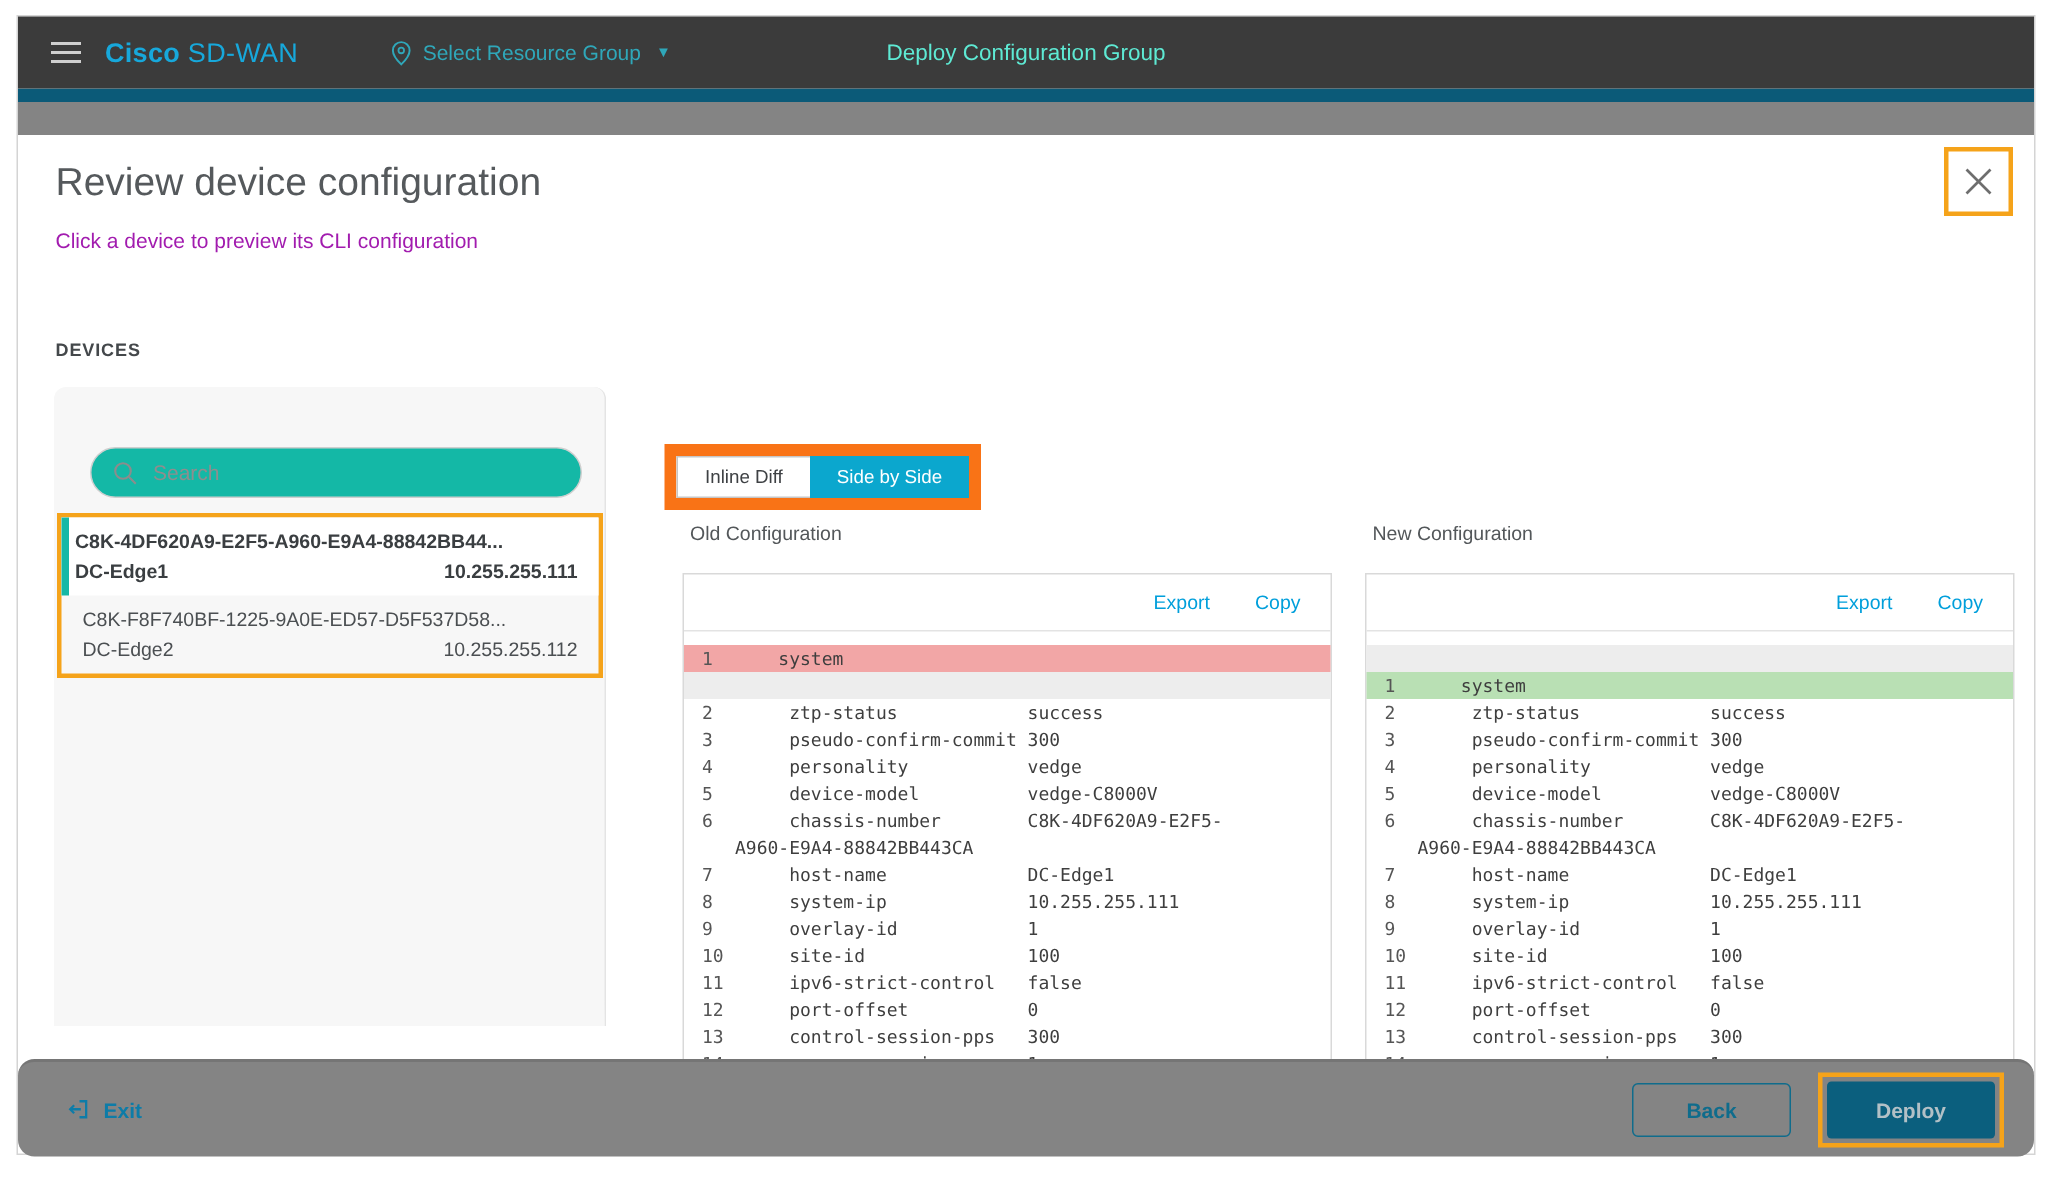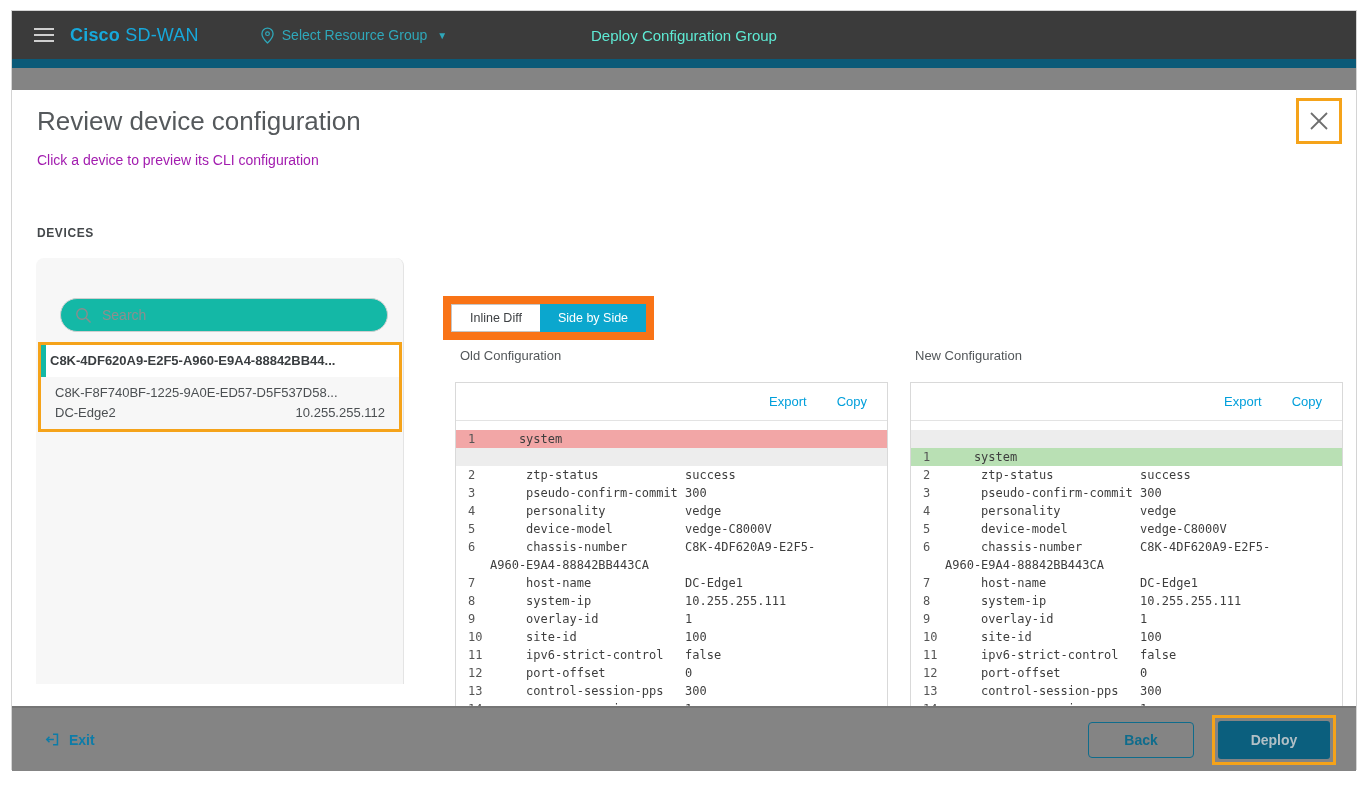--- a/index.html
+++ b/index.html
@@ -62,21 +62,21 @@
   .cfg-toolbar a { color:#009fdb; font-size:13px; text-decoration:none; cursor:pointer; }
   .cfg-code { padding-top:9px; font-family:"DejaVu Sans Mono", monospace; font-size:12px; color:#3e3e3e; }
   .code-row { display:flex; height:18px; line-height:18px; }
   .code-row .ln { flex:none; width:34px; padding-left:12px; color:#555555; }
   .code-row .ct { white-space:pre; }
   .code-row.removed { background:#f2a6a6; }
   .code-row.added { background:#b9e0b4; }
   .code-row.spacer { background:#ededed; }
 
   
-  .footer { position:relative; height:65px; background:#848484; border-top:2px solid #757575; display:flex; align-items:center; }
+  .footer { position:relative; height:65px; background:#848484; border-top:2px solid #757575; display:flex; align-items:center;border-radius:11px; }
   .exit-link { margin-left:33px; display:flex; align-items:center; gap:8px; color:#0d7ca8; font-size:14px; font-weight:bold; cursor:pointer; }
   .footer-right { position:absolute; right:20px; display:flex; align-items:center; gap:18px; }
   .btn-back { width:106px; height:36px; border:1.5px solid #0f6c8c; border-radius:4px; background:transparent; color:#0f6c8c; font-size:14px; font-weight:bold; cursor:pointer; font-family:"Liberation Sans", sans-serif; }
   .deploy-box { border:3px solid #f5a31a; padding:3px; }
   .btn-deploy { width:112px; height:38px; border:none; border-radius:3px; background:#0b5f7e; color:#b2c0c6; font-size:14px; font-weight:bold; cursor:pointer; font-family:"Liberation Sans", sans-serif; }
 </style>
 </head>
 <body>
 
 <div class="frame">
@@ -121,20 +121,24 @@
         <svg width="17" height="17" viewBox="0 0 17 17">
           <circle cx="7" cy="7" r="5.2" fill="none" stroke="#8c8c8c" stroke-width="1.4"></circle>
           <line x1="11" y1="11" x2="15.5" y2="15.5" stroke="#8c8c8c" stroke-width="1.4"></line>
         </svg>
         <input type="text" placeholder="Search" style="">
       </div>
 
       <div class="device-list-box">
         <div class="device-item selected">
           <div class="chassis">C8K-4DF620A9-E2F5-A960-E9A4-88842BB44...</div>
+          <div class="row2">
+            <span>DC-Edge1</span>
+            <span>10.255.255.111</span>
+          </div>
         </div>
         <div class="device-item dim">
           <div class="chassis">C8K-F8F740BF-1225-9A0E-ED57-D5F537D58...</div>
           <div class="row2">
             <span>DC-Edge2</span>
             <span>10.255.255.112</span>
           </div>
         </div>
       </div>
     </div>

